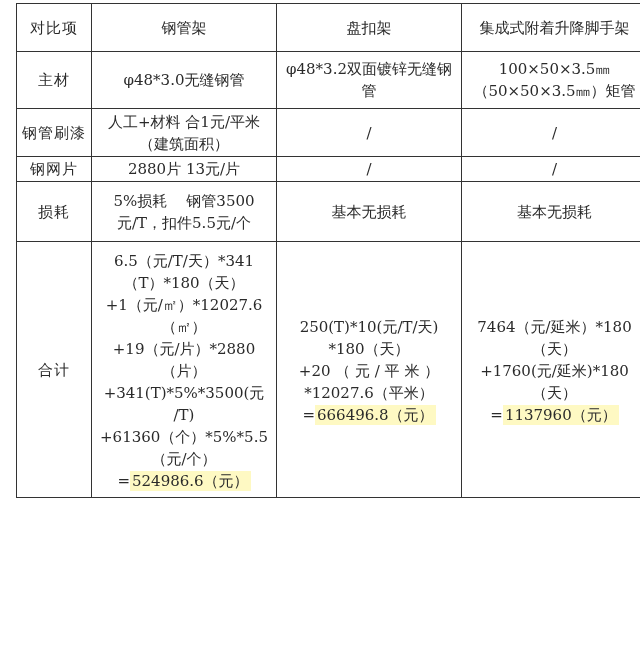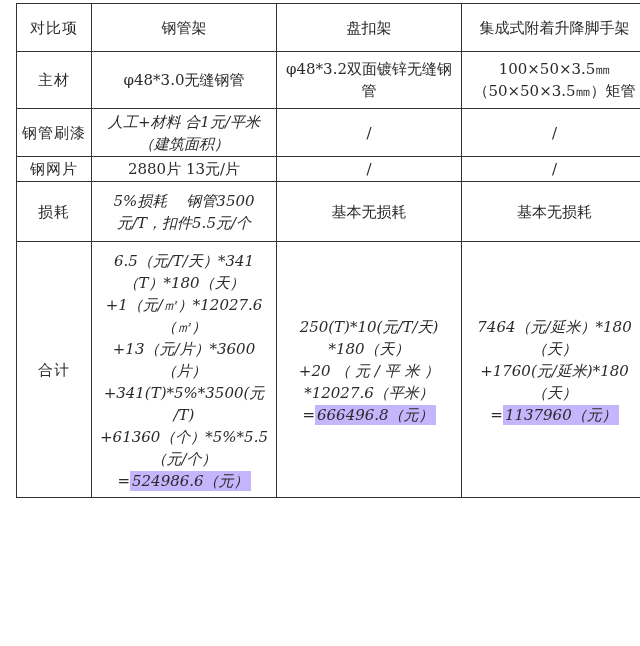--- a/index.html
+++ b/index.html
@@ -4,23 +4,23 @@
 <style>
   html, body { margin: 0; padding: 0; background: #ffffff; }
   body { width: 640px; height: 646px; overflow: hidden; position: relative;
          font-family: "DejaVu Serif", "Liberation Serif", serif; color: #2a2a2a; }
   table.cmp { position: absolute; left: 16px; top: 3px; border-collapse: collapse;
               table-layout: fixed; width: 631px; }
   table.cmp td { border: 1.5px solid #333; padding: 0 4px; font-size: 15px;
                  line-height: 22px; vertical-align: middle; text-align: center;
                  overflow: hidden; }
   td.label { letter-spacing: 1px; }
-  td.left { text-align: left; font-style: italic; }
+  td.left { text-align: left; }
   td.top { vertical-align: top; padding-top: 1px; }
-  .hl { background: #c4b5fd; padding: 1px 2px; }
+  .hl { background: #fef9c3; padding: 1px 2px; }
   .line { display: block; white-space: nowrap; }
 </style>
 </head>
 <body>
 
 <table class="cmp">
   <colgroup>
     <col style="width:75px">
     <col style="width:185px">
     <col style="width:185px">
@@ -57,21 +57,21 @@
       <td>基本无损耗</td>
       <td>基本无损耗</td>
     </tr>
     <tr style="height:256px">
       <td class="label">合计</td>
       <td class="left top" style="padding-top:2px;">
         <span class="line">6.5（元/T/天）*341</span>
         <span class="line">（T）*180（天）</span>
         <span class="line">+1（元/㎡）*12027.6</span>
         <span class="line">（㎡）</span>
-        <span class="line">+13（元/片）*3600</span>
+        <span class="line">+19（元/片）*2880</span>
         <span class="line">（片）</span>
         <span class="line">+341(T)*5%*3500(元</span>
         <span class="line">/T)</span>
         <span class="line">+61360（个）*5%*5.5</span>
         <span class="line">（元/个）</span>
         <span class="line"><span>=</span><span class="hl">524986.6（元）</span></span>
       </td>
       <td class="left top" style="padding-top:2px;">
         <span class="line">250(T)*10(元/T/天)</span>
         <span class="line">*180（天）</span>

